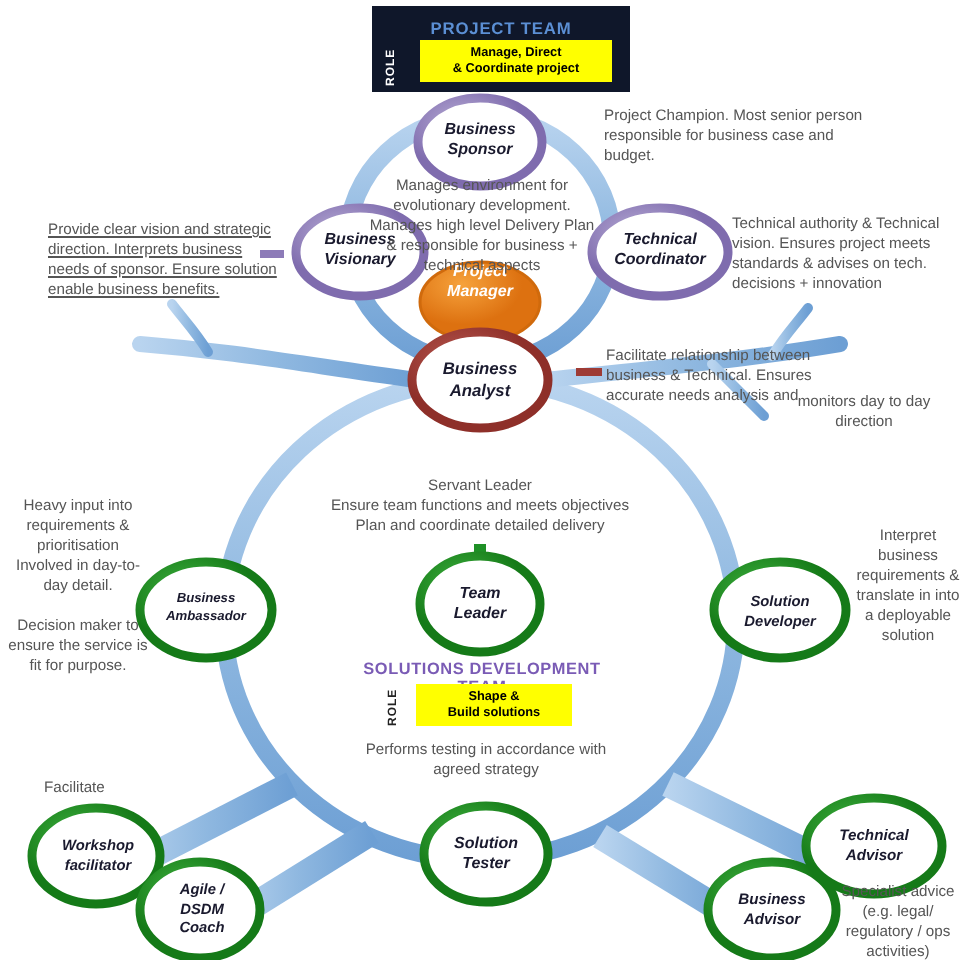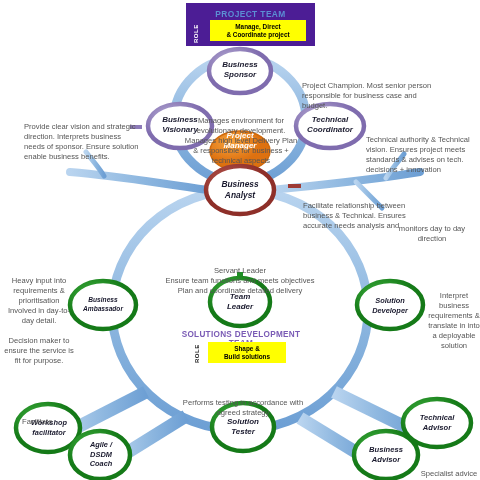--- a/index.html
+++ b/index.html
@@ -1,25 +1,25 @@
 <!DOCTYPE html>
 <html><head>
 <meta charset="utf-8">
 <style>
   html,body{margin:0;padding:0;background:#fff;}
   body{width:480px;height:480px;position:relative;overflow:hidden;
        font-family:"Liberation Sans",sans-serif;color:#3a3a3a;}
   #stage{position:absolute;inset:0;width:480px;height:480px;}
   svg.layer{position:absolute;left:0;top:0;width:480px;height:480px;}
-  .note{position:absolute;font-size:7.6px;line-height:1.32;color:#555;margin-top:28px;}
+  .note{position:absolute;font-size:7.6px;line-height:1.32;color:#555;}
   .note.c{text-align:center;}
   .note.l{text-align:left;}
   .nodelbl{position:absolute;text-align:center;font-weight:bold;
            color:#1a1a2e;pointer-events:none;font-style:italic;}
-  .banner{position:absolute;background:#4c1d95;}
+  .banner{position:absolute;background:#0f172a;}
   .banner .ttl{position:absolute;width:100%;text-align:center;
        font-size:8.4px;font-weight:bold;color:#5b8fd4;letter-spacing:.4px;}
   .rolev{position:absolute;color:#fff;font-size:6px;font-weight:bold;
        writing-mode:vertical-rl;transform:rotate(180deg);letter-spacing:.5px;}
   .ybox{position:absolute;background:#ffff00;color:#000;font-size:6.4px;
        font-weight:bold;text-align:center;line-height:1.25;
        display:flex;align-items:center;justify-content:center;}
   .sdt-ttl{position:absolute;width:100%;text-align:center;font-size:8.2px;
        font-weight:bold;color:#7a5bb5;letter-spacing:.3px;}
   .rolev.dark{color:#222;}
@@ -120,21 +120,21 @@
 
   <div style="position:absolute;left:170px;top:330px;width:142px;height:34px;">
     <div class="sdt-ttl" style="top:0px;">SOLUTIONS DEVELOPMENT TEAM</div>
     <div class="rolev dark" style="left:24px;top:13px;height:20px;">ROLE</div>
     <div class="ybox" style="left:38px;top:12px;width:78px;height:21px;white-space:pre-line;">Shape &amp;
 Build solutions</div>
   </div>
 
   <div class="note l" style="left:302px;top:53px;width:140px;">Project Champion. Most senior person responsible for business case and budget.</div>
 
-  <div class="note l" style="left:24px;top:94px;width:118px;">Provide clear vision and strategic direction. Interprets business needs of sponsor. Ensure solution enable business benefits.</div>
+  <div class="note l" style="left:24px;top:110px;width:118px;text-decoration:underline;">Provide clear vision and strategic direction. Interprets business needs of sponsor. Ensure solution enable business benefits.</div>
 
   <div class="note l" style="left:366px;top:107px;width:112px;">Technical authority &amp; Technical vision. Ensures project meets standards &amp; advises on tech. decisions + innovation</div>
 
   <div class="note c" style="left:183px;top:88px;width:116px;">Manages environment for evolutionary development. Manages high level Delivery Plan &amp; responsible for business + technical aspects</div>
 
   <div class="note l" style="left:303px;top:173px;width:122px;">Facilitate relationship between business &amp; Technical. Ensures accurate needs analysis and</div>
   <div class="note c" style="left:389px;top:196px;width:86px;">monitors day to day direction</div>
 
   <div class="note c" style="left:150px;top:238px;width:180px;white-space:pre-line;">Servant Leader
 Ensure team functions and meets objectives

